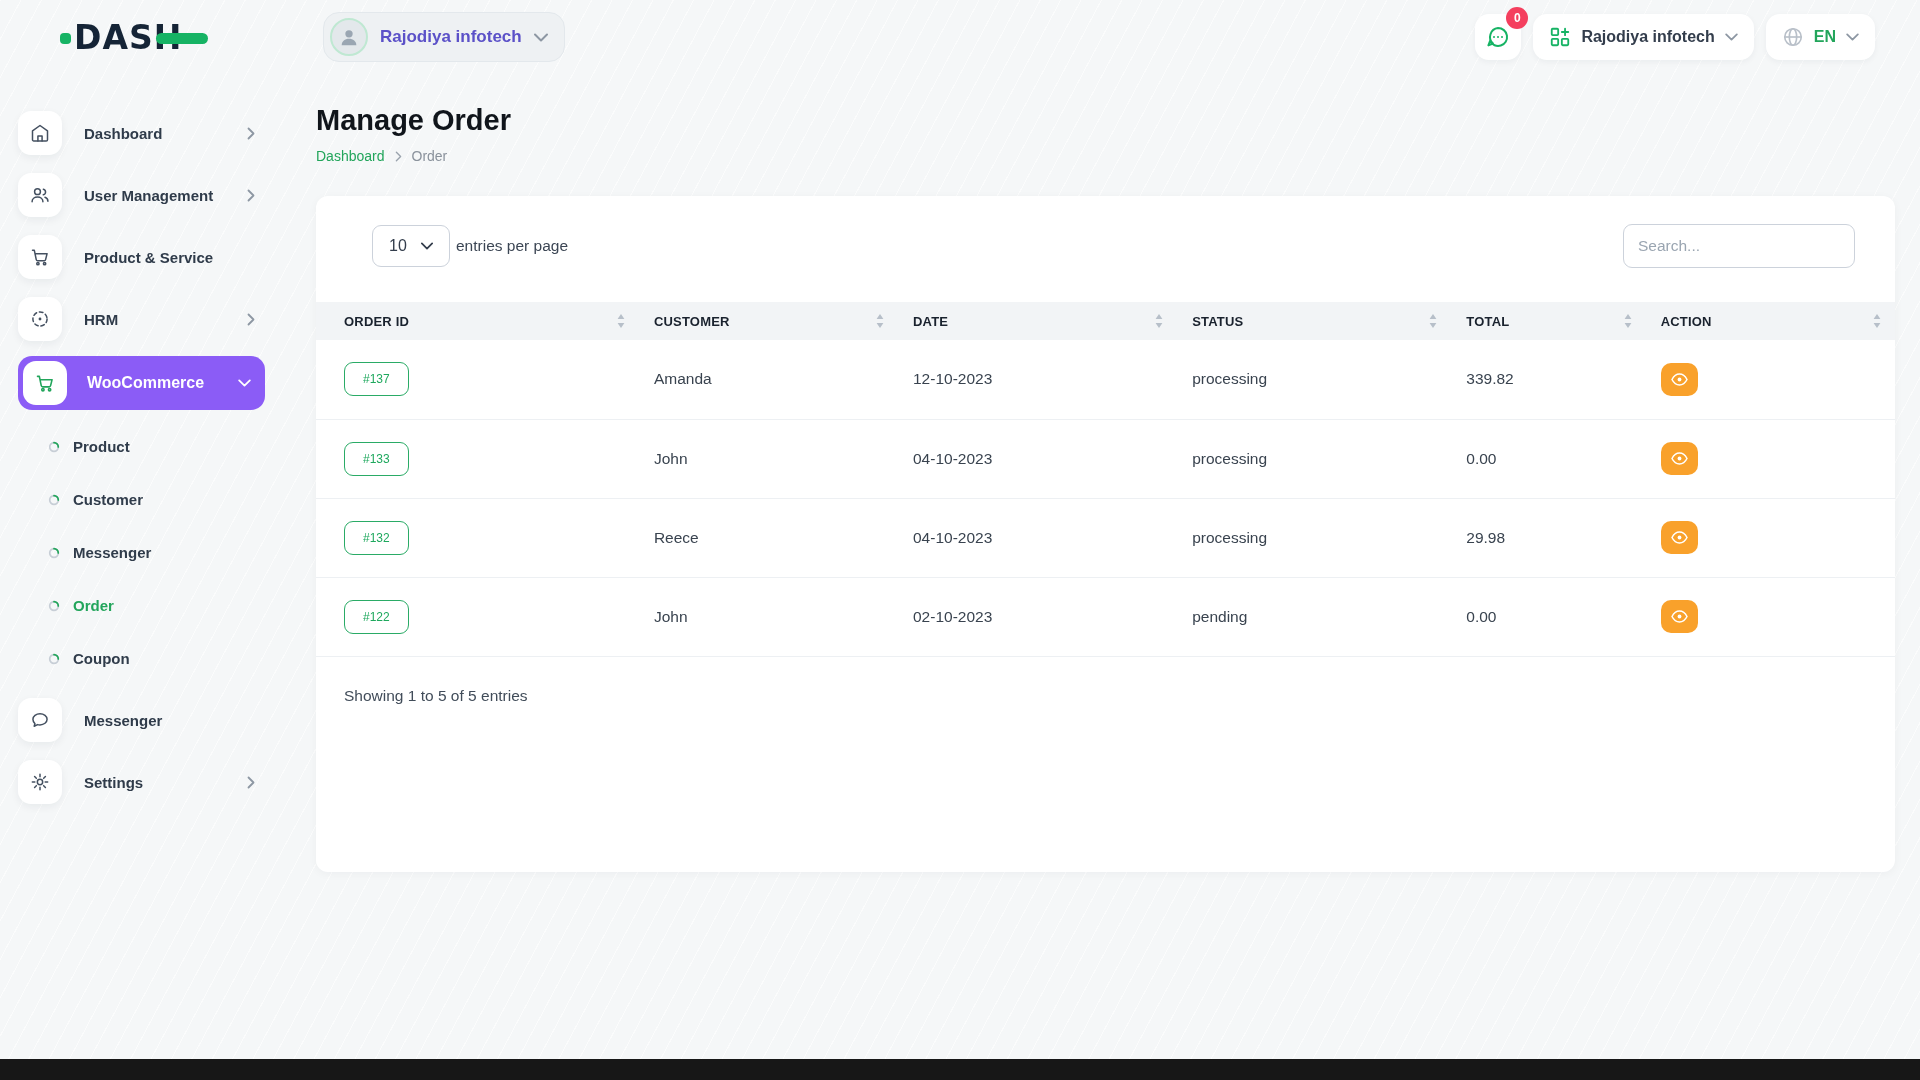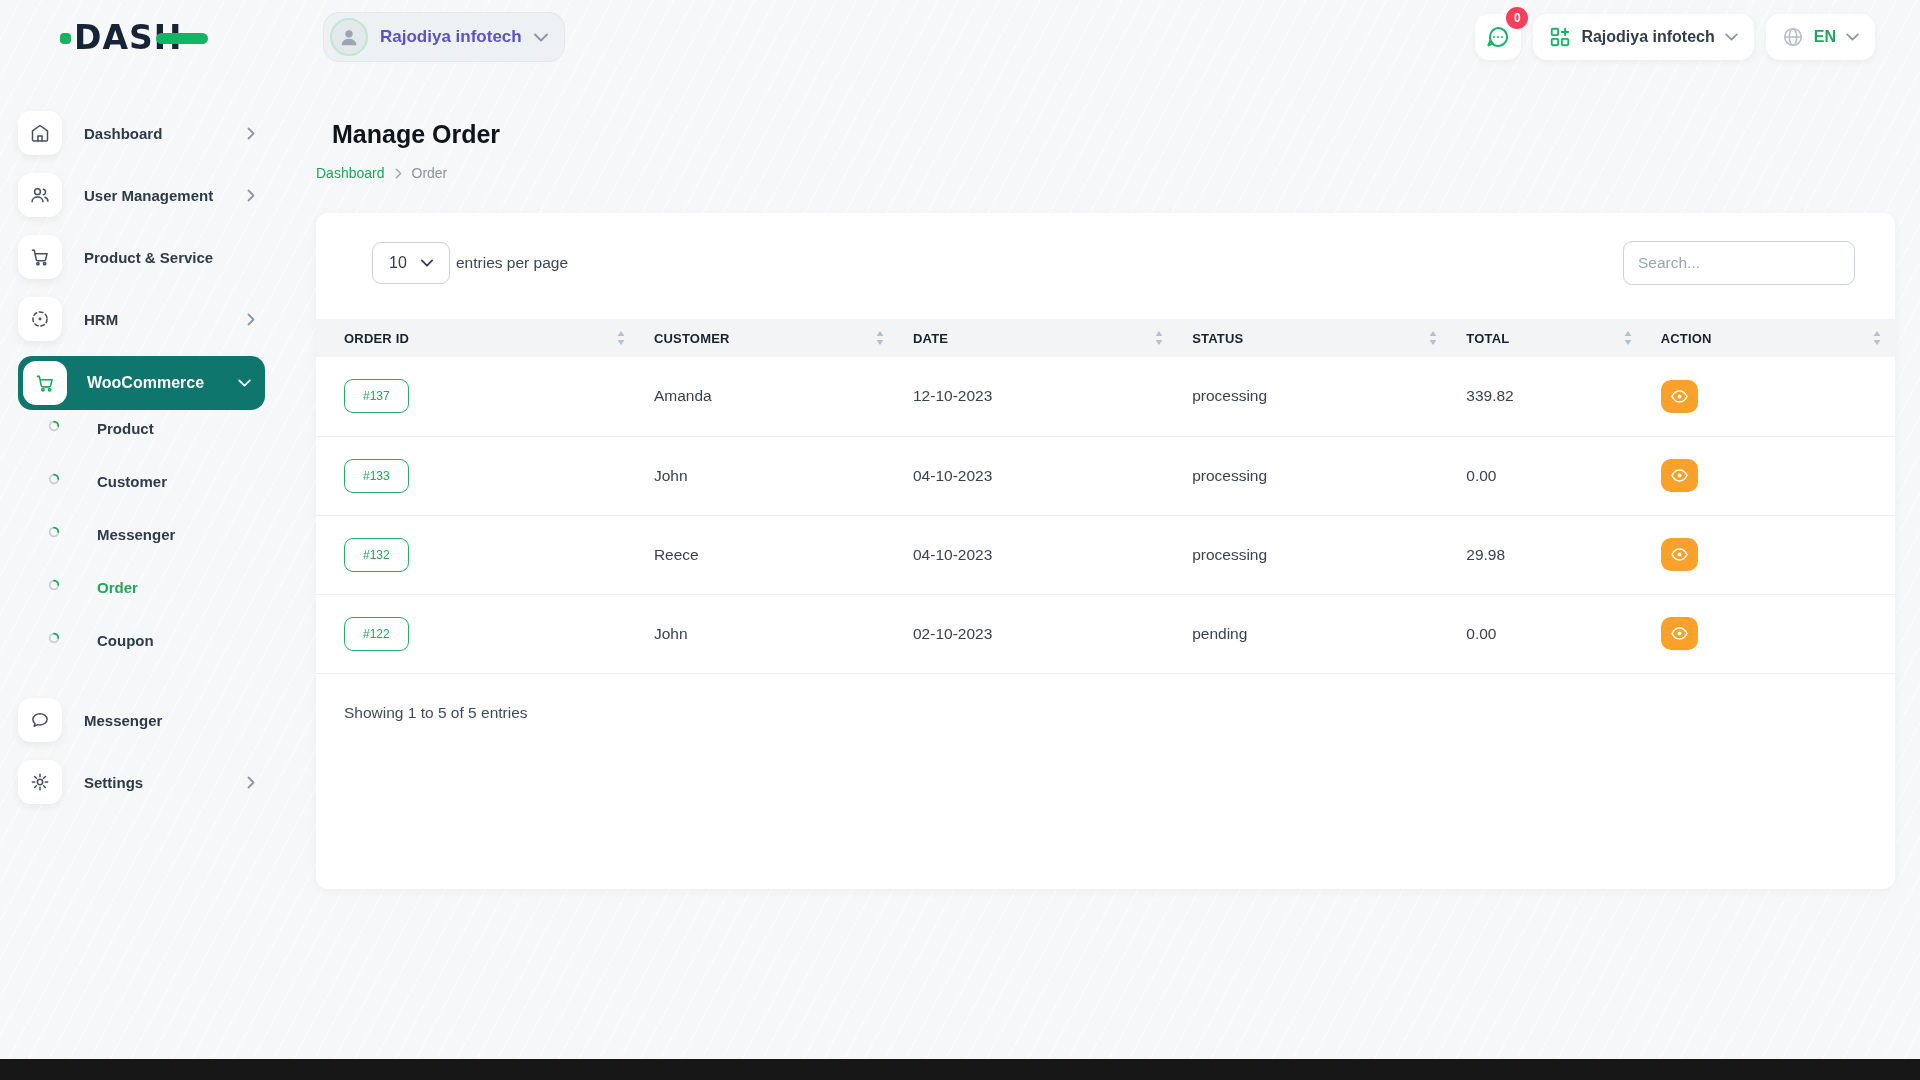--- a/index.html
+++ b/index.html
@@ -39,33 +39,33 @@
   .sidebar { width:265px; flex:0 0 265px; padding:34px 0 0 18px; }
   .main { flex:1; padding:30px 25px 0 51px; }
 
   
   .nav-item { display:flex; align-items:center; height:50px; margin-bottom:12px; padding-right:10px; cursor:pointer; }
   .icon-box { width:44px; height:44px; border-radius:13px; background:#fff; box-shadow:0 3px 8px rgba(20,30,50,.06);
     display:flex; align-items:center; justify-content:center; color:#445060; flex:0 0 44px; }
   .nav-label { margin-left:22px; font-size:15px; font-weight:600; color:#2f3b4a; }
   .nav-chevron { margin-left:auto; color:#8d97a3; }
 
-  .nav-item-active { background:#0f766e; border-radius:14px; height:54px; margin:2px 0 10px;
+  .nav-item-active { background:#8b5cf6; border-radius:14px; height:54px; margin:2px 0 10px;
     padding:0 14px 0 5px; display:flex; align-items:center; cursor:pointer; }
   .nav-item-active .icon-box { box-shadow:none; color:#22a55b; }
   .nav-item-active .nav-label { color:#fff; font-weight:700; font-size:16px; margin-left:20px; }
   .nav-item-active .nav-chevron { color:#fff; }
 
   .sub-list { margin:4px 0 10px; }
-  .sub-item { display:flex; align-items:flex-start; height:53px; padding-left:30px; cursor:pointer;gap:24px; }
+  .sub-item { display:flex; align-items:center; height:53px; padding-left:30px; cursor:pointer; }
   .sub-label { margin-left:13px; font-size:15px; font-weight:600; color:#303c4b; }
   .sub-item.active .sub-label { color:#22a55b; font-weight:700; }
 
   
-  .page-title { margin:16px; font-size:25px; font-weight:700; color:#10151b; }
+  .page-title { margin:0; font-size:29px; font-weight:700; color:#10151b; }
   .breadcrumb { display:flex; align-items:center; gap:10px; margin-top:11px; font-size:14px; }
   .crumb-link { color:#22a55b; text-decoration:none; cursor:pointer; }
   .crumb-sep { color:#9aa3ad; }
   .crumb-current { color:#8a929c; }
 
   
   .card { margin-top:32px; background:#fff; border-radius:12px; box-shadow:0 2px 10px rgba(20,30,50,.04);
     min-height:676px; padding-bottom:40px; }
   .card-controls { display:flex; align-items:center; padding:28px 40px 0 28px; }
   .page-size-select { display:flex; align-items:center; gap:14px; width:78px; height:42px; border:1px solid #ccd2db;

